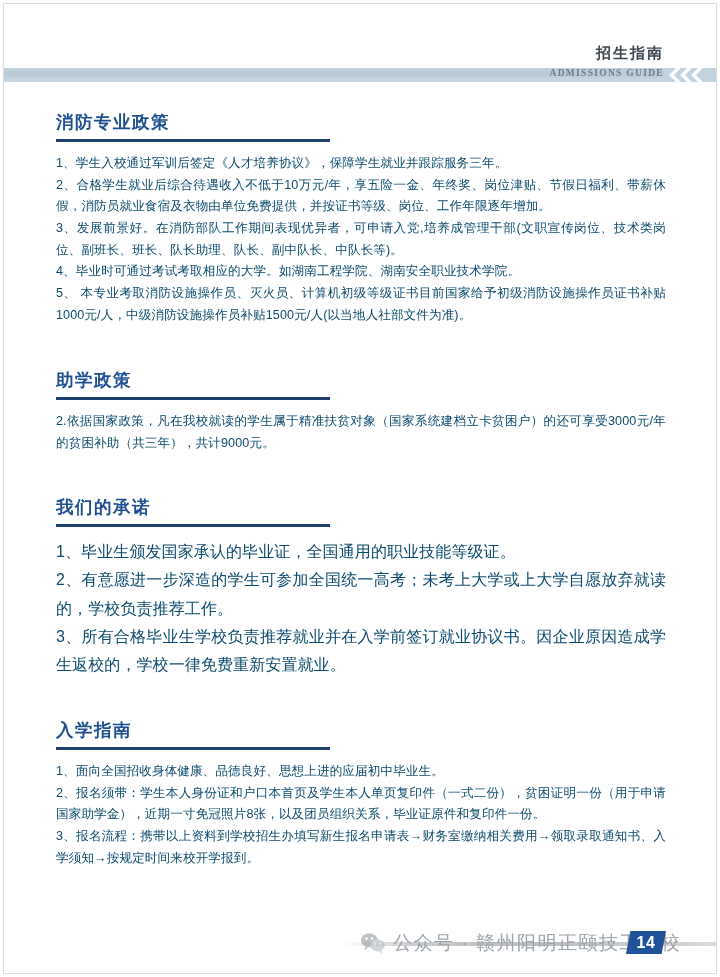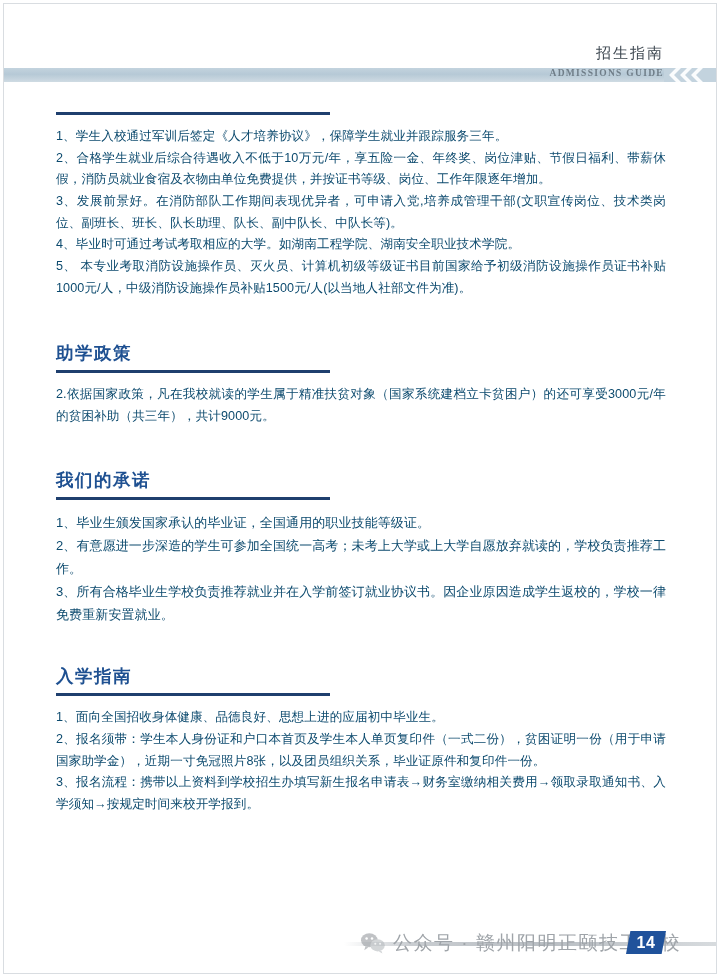--- a/index.html
+++ b/index.html
@@ -58,21 +58,21 @@
     left: 664px;
     top: 67px;
     width: 50px;
     height: 16px;
   }
   .header-title-zh {
     position: absolute;
     right: 56px;
     top: 44px;
     font-size: 15px;
-    font-weight: normal;
+    font-weight: bold;
     color: #3d4750;
     letter-spacing: 2px;
     white-space: nowrap;
   }
   .header-title-en {
     position: absolute;
     right: 56px;
     top: 68px;
     font-size: 9.5px;
     font-weight: bold;
@@ -109,21 +109,21 @@
   }
   .para {
     font-size: 12.6px;
     line-height: 1.72;
     color: #0c4a6e;
     margin: 0;
     text-align: justify;
     letter-spacing: 0.1px;
   }
   .para.small {
-    font-size: 13px;
+    font-size: 16px;
     line-height: 1.78;
   }
 
   
   .gap-a { height: 44px; }
   .gap-b { height: 42px; }
   .gap-c { height: 40px; }
 
   
   .footer {
@@ -195,20 +195,21 @@
       <path d="M23 1 L16 8 L23 15 L28 15 L21 8 L28 1 Z" fill="#ffffff" opacity="0.92"></path>
       <path d="M34 1 L27 8 L34 15 L39 15 L32 8 L39 1 Z" fill="#ffffff" opacity="0.92"></path>
     </svg>
     <div class="header-title-zh">招生指南</div>
     <div class="header-title-en">ADMISSIONS GUIDE</div>
   </div>
 
   <div class="content">
 
     <div class="section">
+      <div class="section-heading">消防专业政策</div>
       <div class="section-rule"></div>
       <p class="para">1、学生入校通过军训后签定《人才培养协议》，保障学生就业并跟踪服务三年。</p>
       <p class="para">2、合格学生就业后综合待遇收入不低于10万元/年，享五险一金、年终奖、岗位津贴、节假日福利、带薪休假，消防员就业食宿及衣物由单位免费提供，并按证书等级、岗位、工作年限逐年增加。</p>
       <p class="para">3、发展前景好。在消防部队工作期间表现优异者，可申请入党,培养成管理干部(文职宣传岗位、技术类岗位、副班长、班长、队长助理、队长、副中队长、中队长等)。</p>
       <p class="para">4、毕业时可通过考试考取相应的大学。如湖南工程学院、湖南安全职业技术学院。</p>
       <p class="para">5、 本专业考取消防设施操作员、灭火员、计算机初级等级证书目前国家给予初级消防设施操作员证书补贴1000元/人，中级消防设施操作员补贴1500元/人(以当地人社部文件为准)。</p>
     </div>
 
     <div class="gap-a"></div>
 

